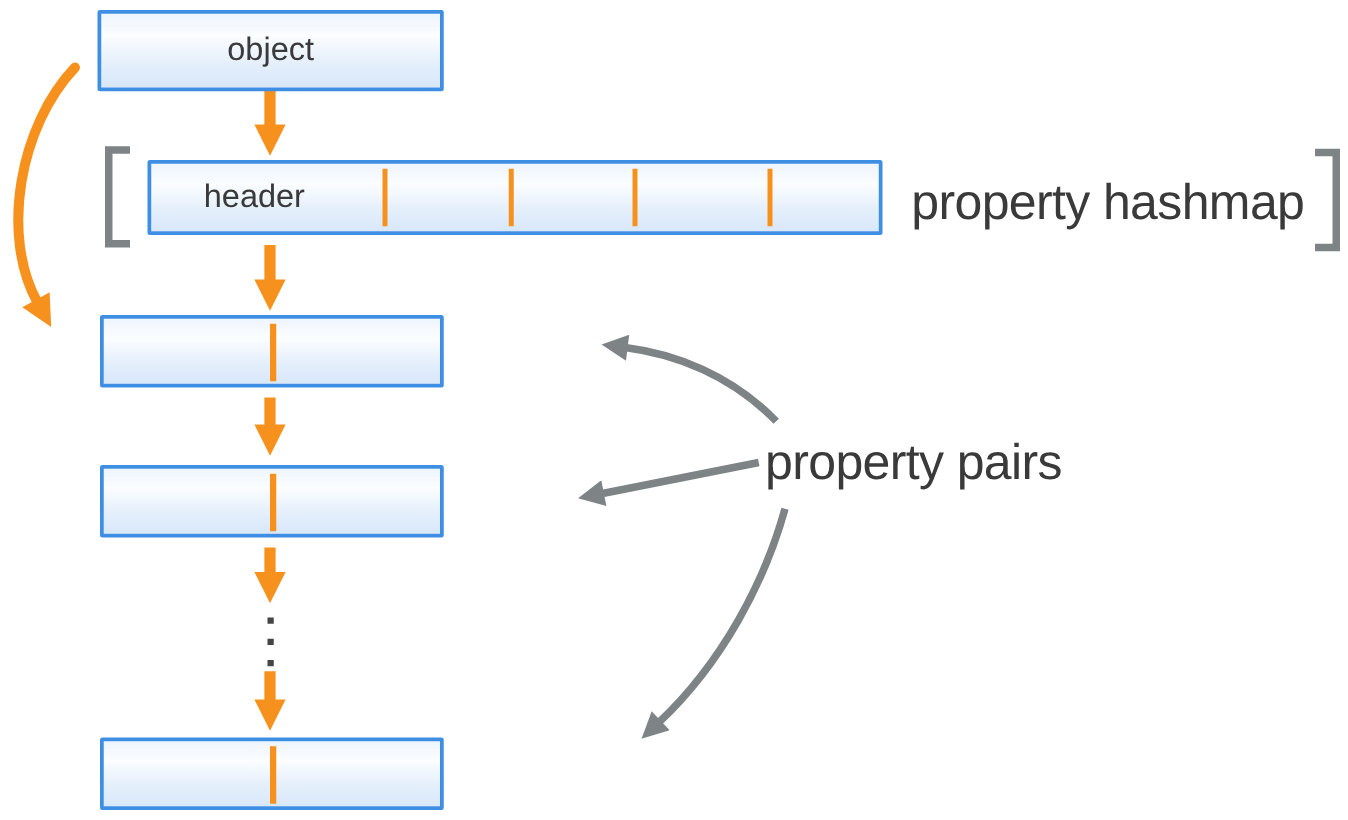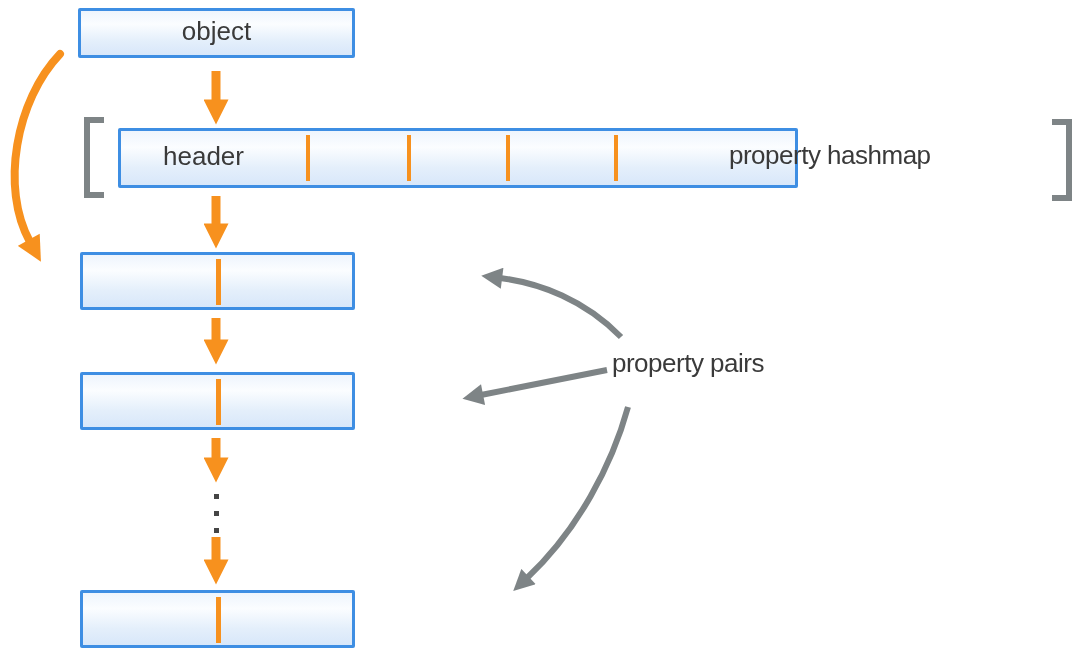--- a/index.html
+++ b/index.html
@@ -51,21 +51,21 @@
   }
   .pair-divider{
     position:absolute;
     width:5px;top:4px;bottom:2px;
     left:50%;margin-left:-2px;
     background:var(--orange);
   }
   .big-label{
     position:absolute;
     color:var(--ink);
-    font-size:26px;
+    font-size:40px;
     letter-spacing:-0.5px;
     white-space:nowrap;
   }
   .dot{
     position:absolute;
     width:5px;height:5px;
     background:#454545;
   }
 </style>
 </head>
@@ -92,25 +92,25 @@
     <path d="M60,54 C16,100 0,188 30,242" class="o-stroke" stroke-width="8" stroke-linecap="round" marker-end="url(#headOrange)"></path>
 
     <path d="M104,120 L87,120 L87,195 L104,195" class="g-stroke" stroke-width="6"></path>
     <path d="M1052,122 L1069,122 L1069,198 L1052,198" class="g-stroke" stroke-width="6"></path>
 
     <path d="M621,337 C585,300 540,283 500,278" class="g-stroke" stroke-width="6" marker-end="url(#headGray)"></path>
     <path d="M607,370 L481,395" class="g-stroke" stroke-width="6" marker-end="url(#headGray)"></path>
     <path d="M628,407 C612,465 578,530 527,578" class="g-stroke" stroke-width="6" marker-end="url(#headGray)"></path>
   </svg>
 
-  <div class="box" style="left:78px;top:8px;width:277px;height:50px;">
+  <div class="box" style="left:78px;top:8px;width:277px;height:65px;">
     <span class="box-label object-label">object</span>
   </div>
 
-  <div class="box" style="left:118px;top:128px;width:680px;height:60px;" id="header-box">
+  <div class="box" style="left:118px;top:128px;width:588px;height:60px;" id="header-box">
     <span class="box-label header-label">header</span>
   <div class="cell-divider" style="left: 185px;"></div>
       <div class="cell-divider" style="left: 286px;"></div>
       <div class="cell-divider" style="left: 385px;"></div>
       <div class="cell-divider" style="left: 493px;"></div>
     </div>
 
   <div id="pair-boxes">
       <div class="box" style="left: 80px; top: 252px; width: 275px; height: 58px;">
         <div class="pair-divider"></div>

